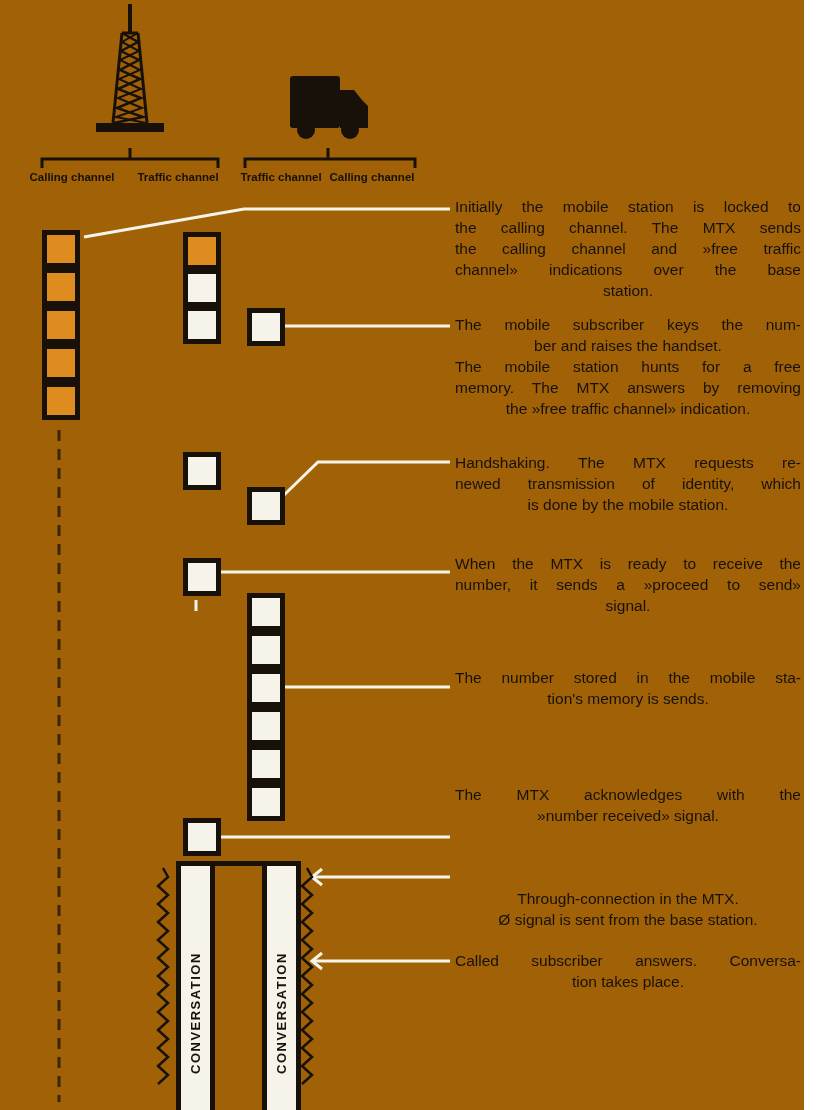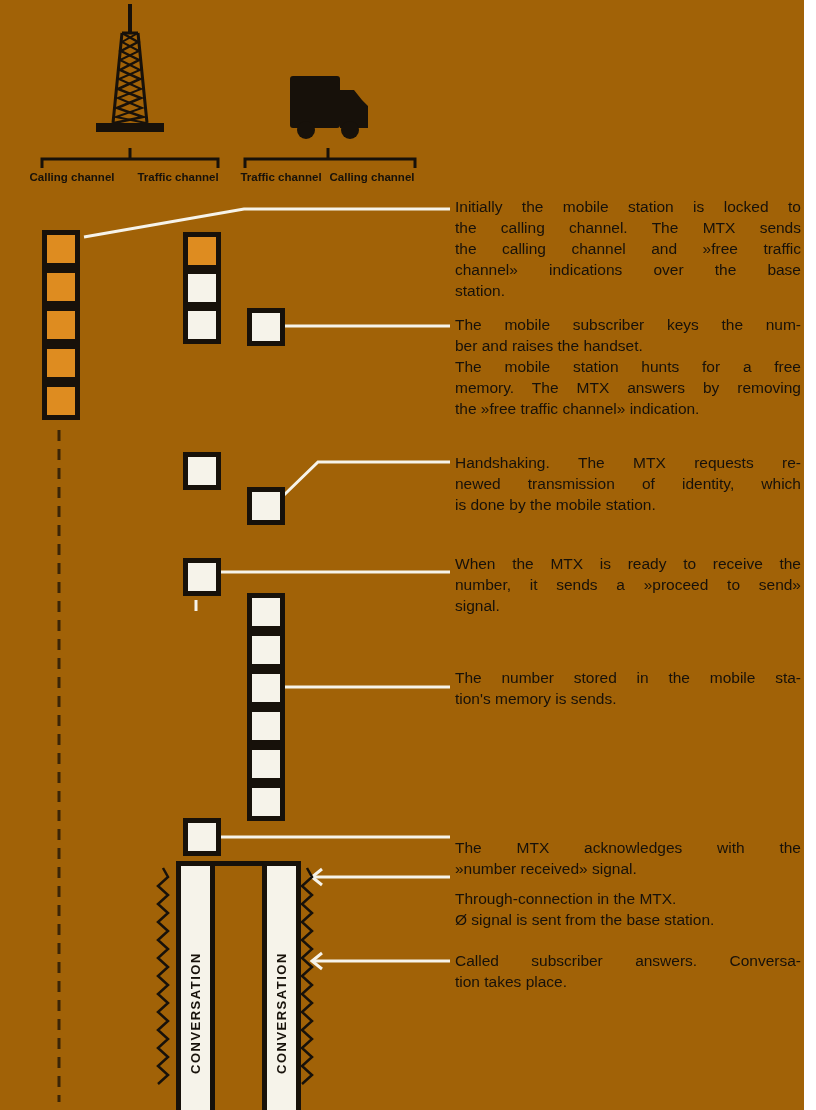--- a/index.html
+++ b/index.html
@@ -17,21 +17,21 @@
   .sq {
     position:absolute; width:38px; height:38px;
     border:5px solid #17110A;
   }
   .sq-white { background:#F6F3EA; }
   .sq-bg { background:#DE8C20; }
   .ann {
     position:absolute; left:455px; width:346px;
     color:#17110A; font-size:15.5px; line-height:21px;
   }
-  .line { text-align:left; }
+  .line { text-align:center; }
   .line.j { text-align:justify; text-align-last:justify; }
   .bar-top {
     position:absolute; left:176px; top:861px; width:125px; height:5px;
     background:#17110A;
   }
   .bar {
     position:absolute; top:866px; height:244px; width:39px;
     background:#F6F3EA;
     border-left:5px solid #17110A; border-right:5px solid #17110A;
   }
@@ -144,21 +144,21 @@
     </div>
   <div class="ann" style="top:553px">
       <div class="line j">When the MTX is ready to receive the</div>
       <div class="line j">number, it sends a »proceed to send»</div>
       <div class="line">signal.</div>
     </div>
   <div class="ann" style="top:667px">
       <div class="line j">The number stored in the mobile sta-</div>
       <div class="line">tion's memory is sends.</div>
     </div>
-  <div class="ann" style="top:837px">
+  <div class="ann" style="top:784px">
       <div class="line j">The MTX acknowledges with the</div>
       <div class="line">»number received» signal.</div>
     </div>
   <div class="ann" style="top:888px">
       <div class="line">Through-connection in the MTX.</div>
       <div class="line">Ø signal is sent from the base station.</div>
     </div>
   <div class="ann" style="top:950px">
       <div class="line j">Called subscriber answers. Conversa-</div>
       <div class="line">tion takes place.</div>

